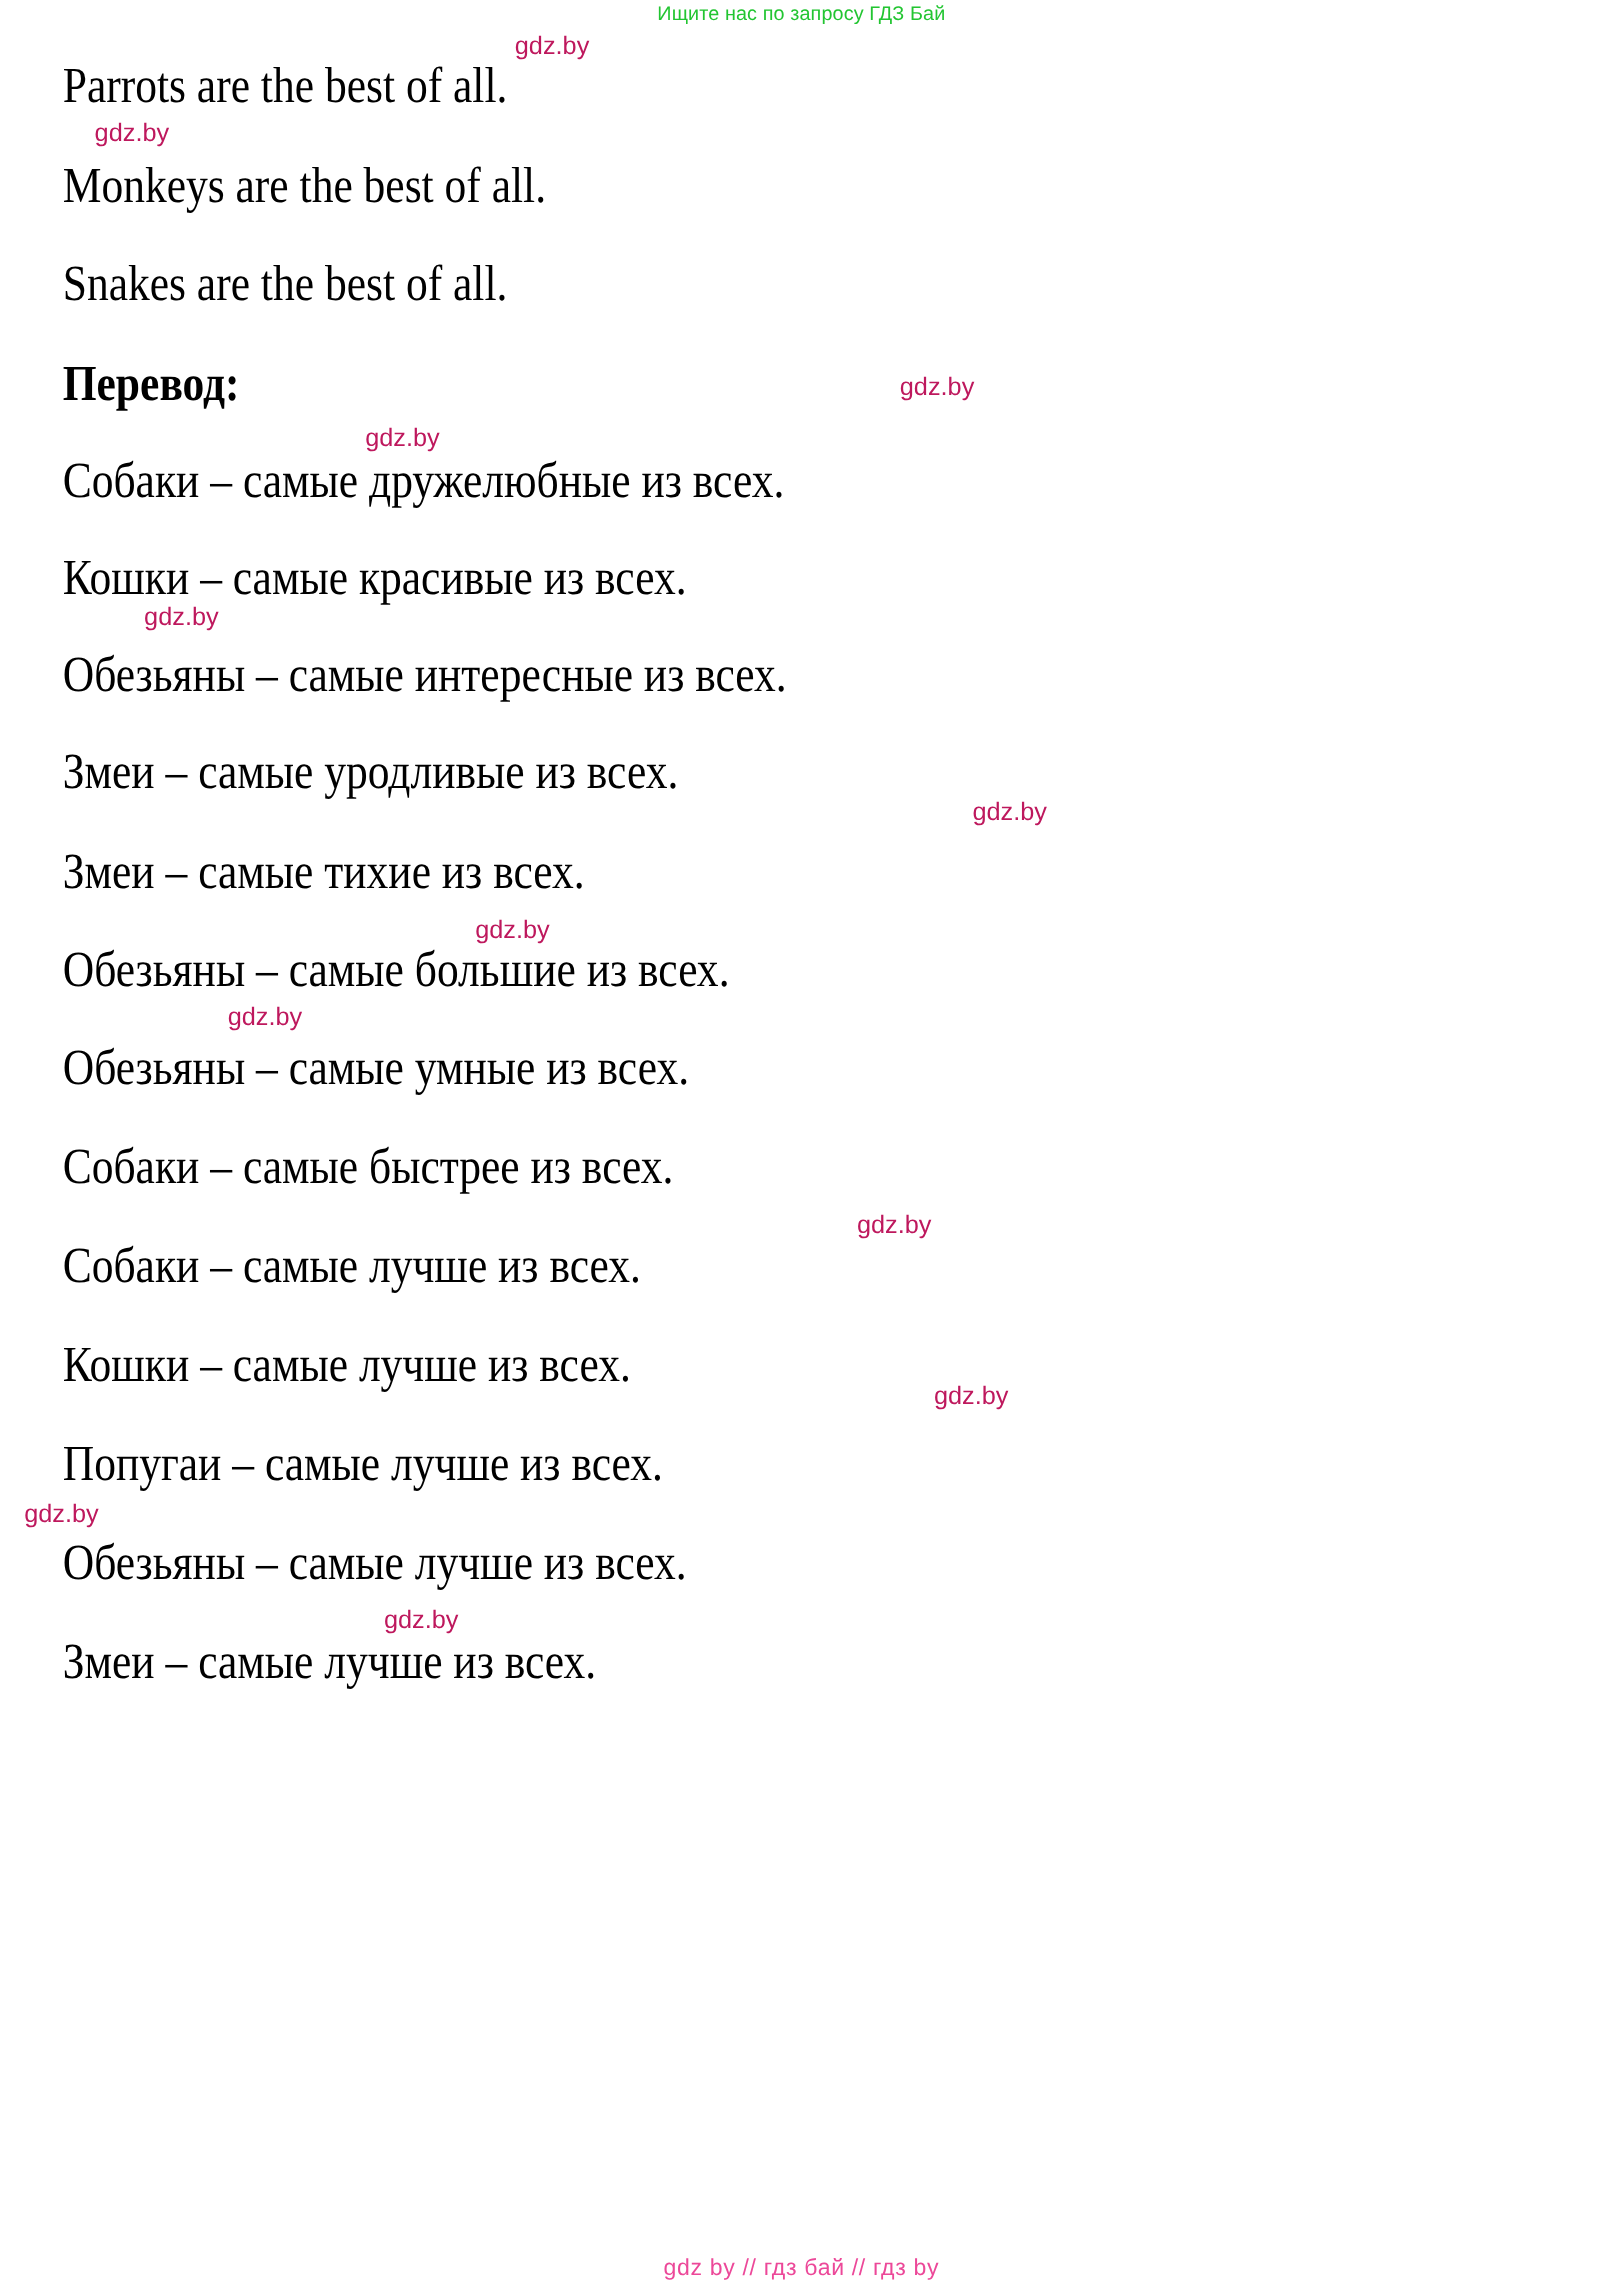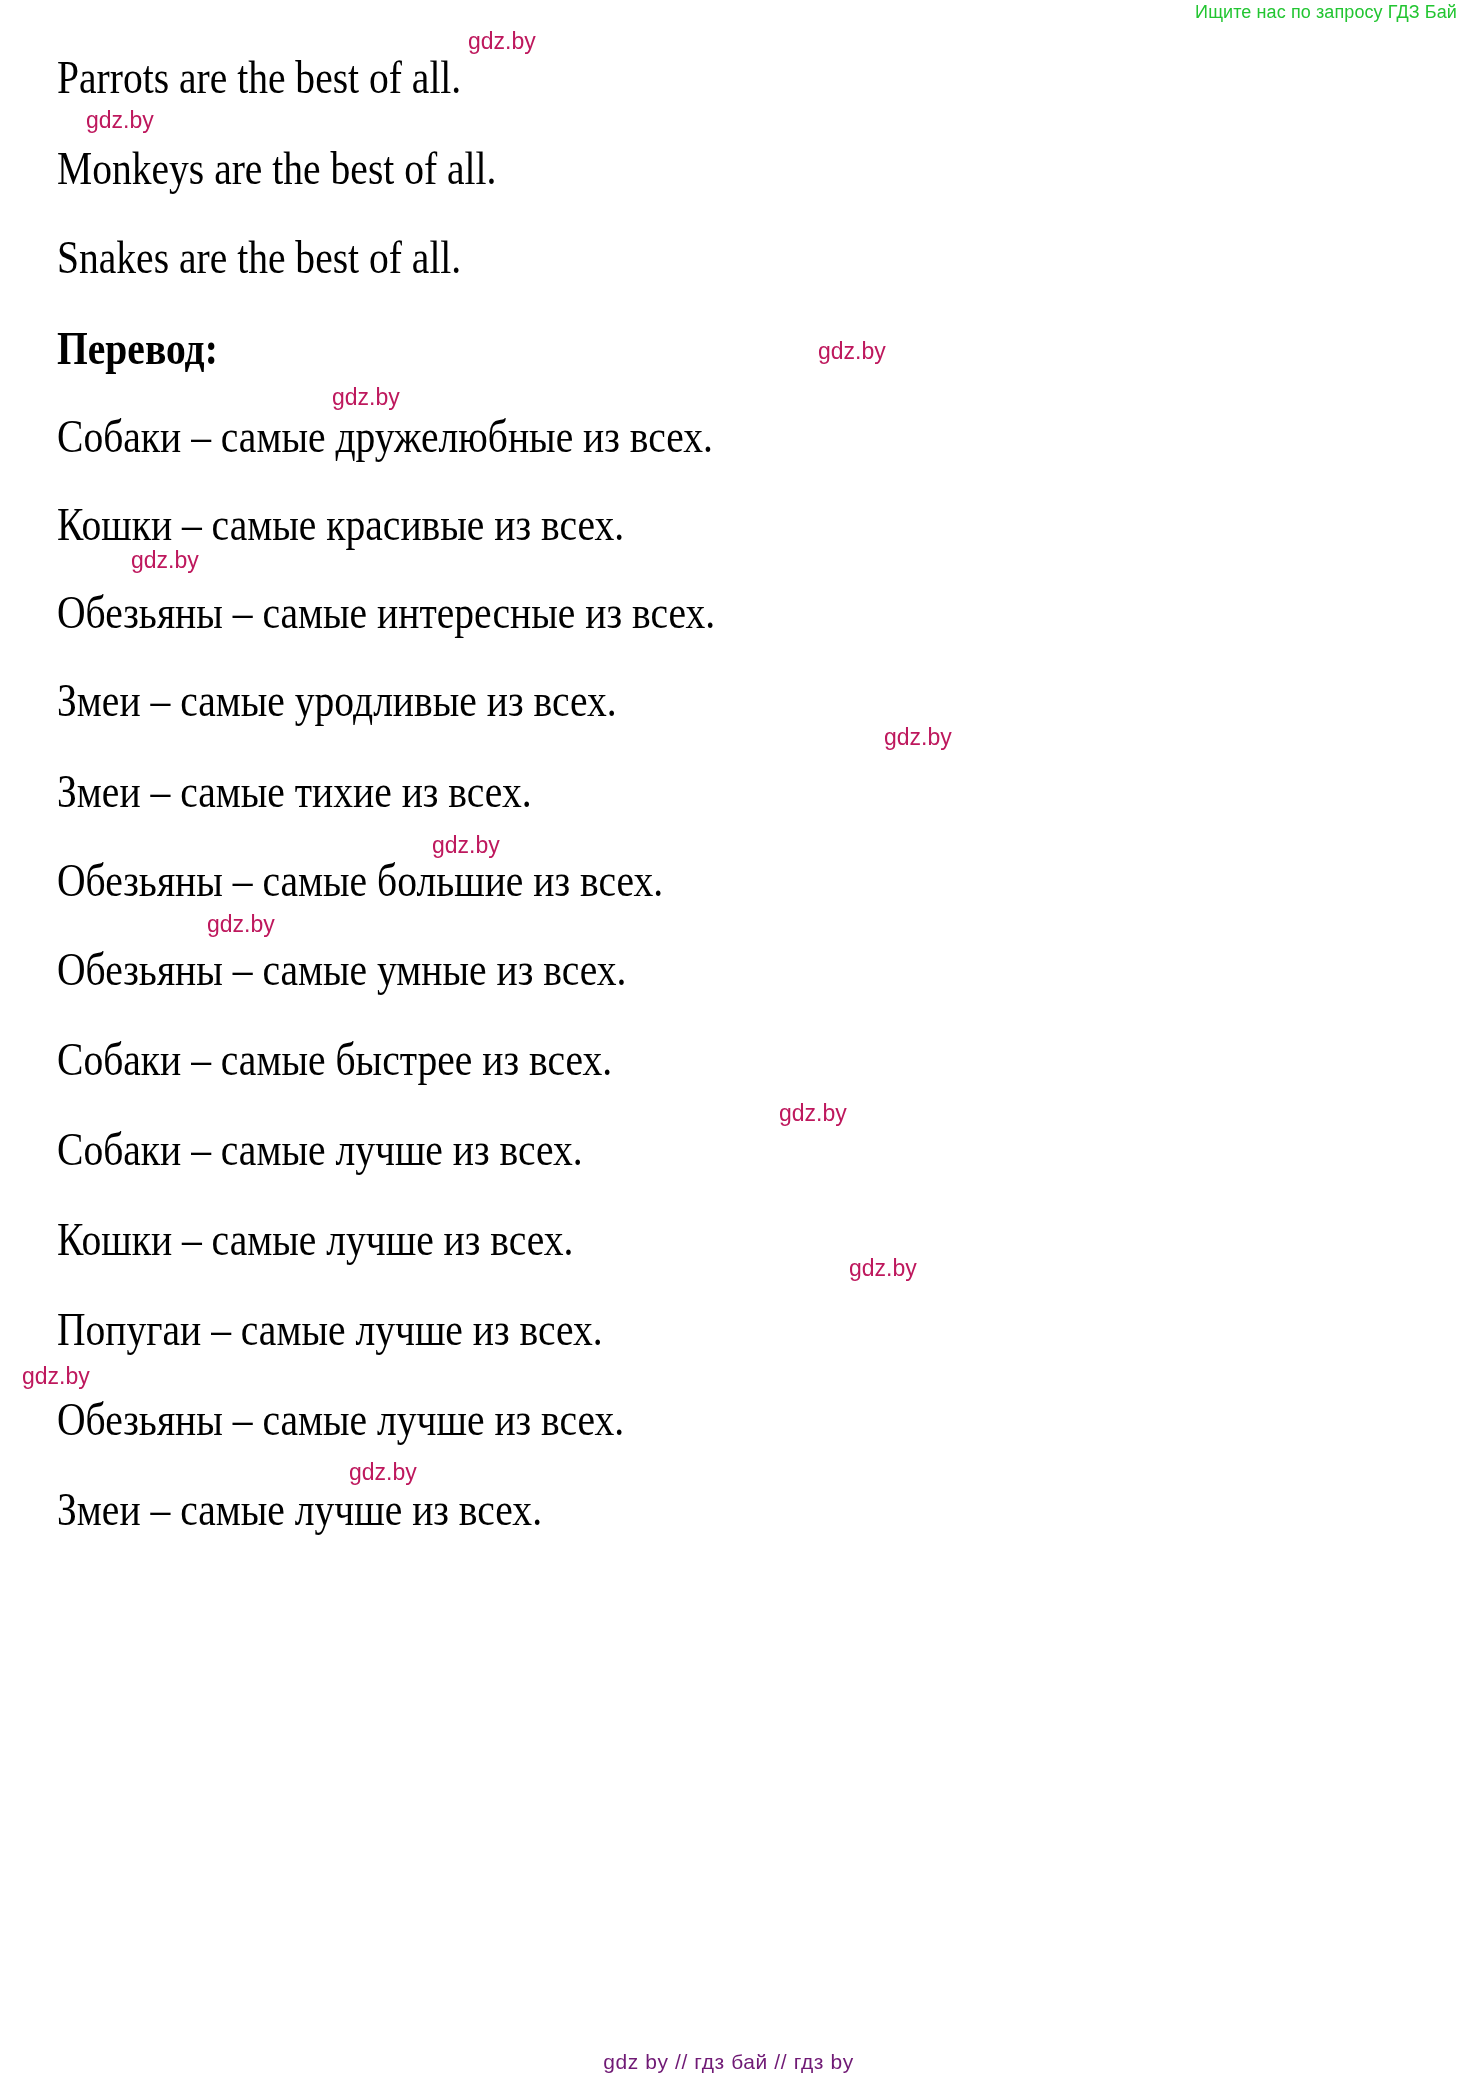--- a/index.html
+++ b/index.html
@@ -15,21 +15,21 @@
     font-family: "Liberation Serif", "DejaVu Serif", serif;
   }
 
   
   .promo-bar {
     position: absolute;
     top: 0;
     left: 0;
     width: 1457px;
     height: 24px;
-    text-align: right;
+    text-align: center;
   }
   .promo-text {
     font-family: "Liberation Sans", sans-serif;
     font-size: 18px;
     color: #22c531;
     line-height: 24px;
     letter-spacing: 0.1px;
     white-space: nowrap;
   }
 
@@ -72,21 +72,21 @@
   .footer {
     position: absolute;
     left: 0;
     top: 2050px;
     width: 1457px;
     text-align: center;
   }
   .footer-text {
     font-family: "Liberation Sans", sans-serif;
     font-size: 21px;
-    color: #701a75;
+    color: #ec4899;
     letter-spacing: 0.6px;
     white-space: nowrap;
   }
 </style>
 </head>
 <body>
 
 <div class="page">
 
   <div class="promo-bar">

